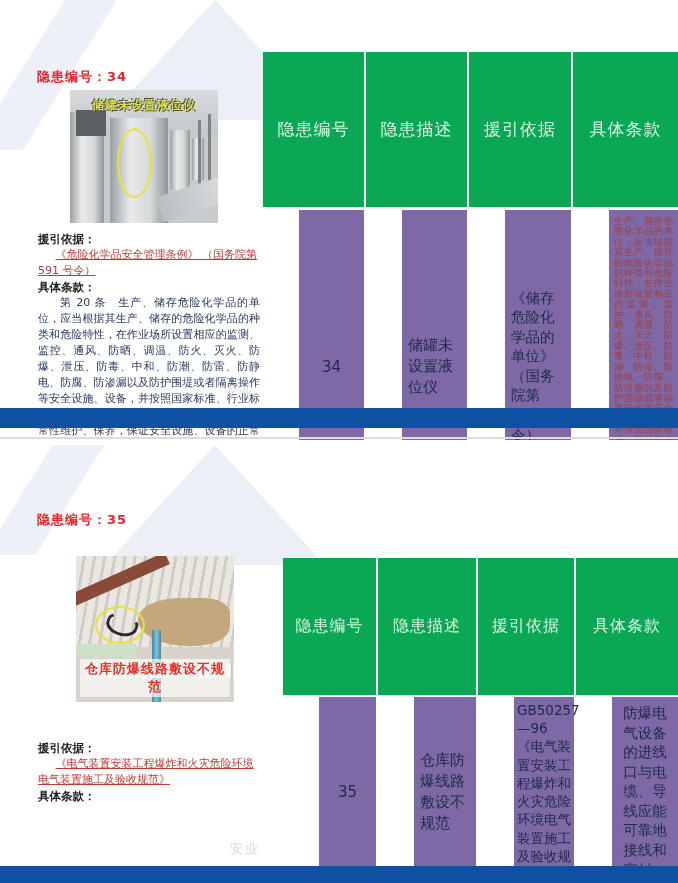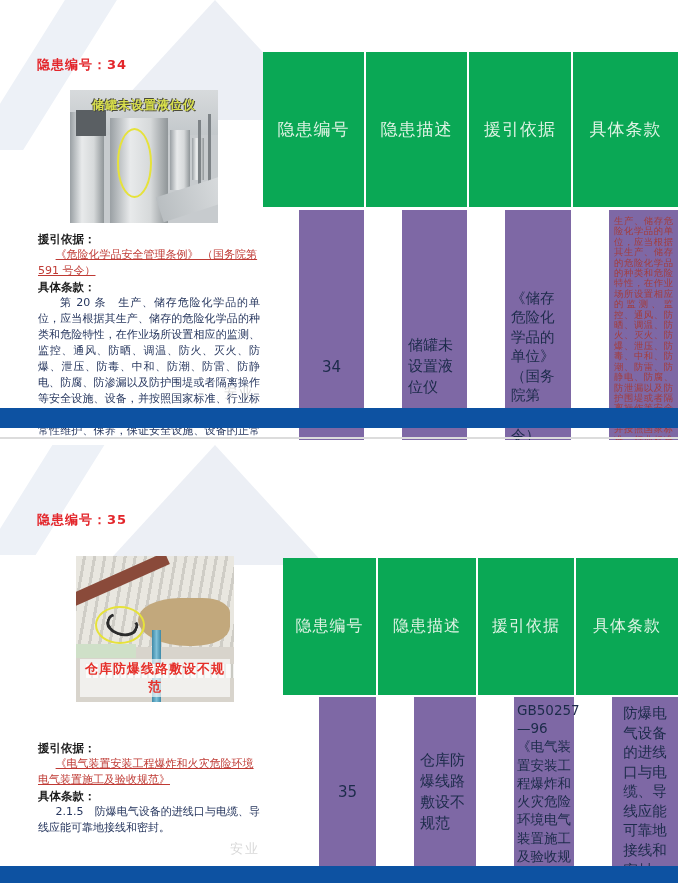--- a/index.html
+++ b/index.html
@@ -61,21 +61,21 @@
 </style>
 </head>
 <body>
 
 <div id="stage">
 
   <div class="slide" style="top:0;height:428px;">
     <div class="wm-stripe" style="left:18px;top:0;width:52px;height:150px;"></div>
     <div class="wm-tri" style="left:105px;top:0;"></div>
 
-    <div class="hz-title" style="left:37px;top:56px;">
+    <div class="hz-title" style="left:37px;top:68px;">
       <span>隐患编号：</span><span>34</span>
     </div>
 
     <div class="photo" style="left:70px;top:90px;width:148px;height:133px;">
       <div class="p1-sky"></div>
       <div class="tank" style="left:0;top:22px;width:34px;height:111px;"></div>
       <div class="tank" style="left:40px;top:28px;width:58px;height:105px;"></div>
       <div class="tank" style="left:100px;top:40px;width:20px;height:60px;"></div>
       <div class="tank" style="left:122px;top:48px;width:12px;height:42px;"></div>
       <div class="p1-plat" style="left:6px;top:20px;width:30px;height:26px;"></div>
@@ -137,21 +137,20 @@
       <div class="p2-tray" style="left:10px;top:108px;width:148px;height:14px;"></div>
       <div class="p2-cable" style="left:30px;top:58px;"></div>
       <div class="ell" style="left:19px;top:50px;width:46px;height:34px;"></div>
       <div class="cap2">仓库防爆线路敷设不规范</div>
     </div>
 
     <div class="tblock" style="left:38px;top:300px;">
       <div class="lbl">援引依据：</div>
       <div class="redref ind">《电气装置安装工程爆炸和火灾危险环境电气装置施工及验收规范》</div>
       <div class="lbl">具体条款：</div>
-      <div class="para" style="text-indent:1.6em;">2.1.5　防爆电气设备的进线口与电缆、导线应能可靠地接线和密封。</div>
     </div>
 
     <div class="wmark" style="left:230px;top:400px;">安业</div>
 
     <div class="grid g2" style="left:283px;top:118px;height:137px;">
       <div class="hcell" style="font-size:16px;">隐患编号</div>
       <div class="hcell" style="font-size:16px;">隐患描述</div>
       <div class="hcell" style="font-size:16px;">援引依据</div>
       <div class="hcell" style="font-size:16px;">具体条款</div>
     </div>

